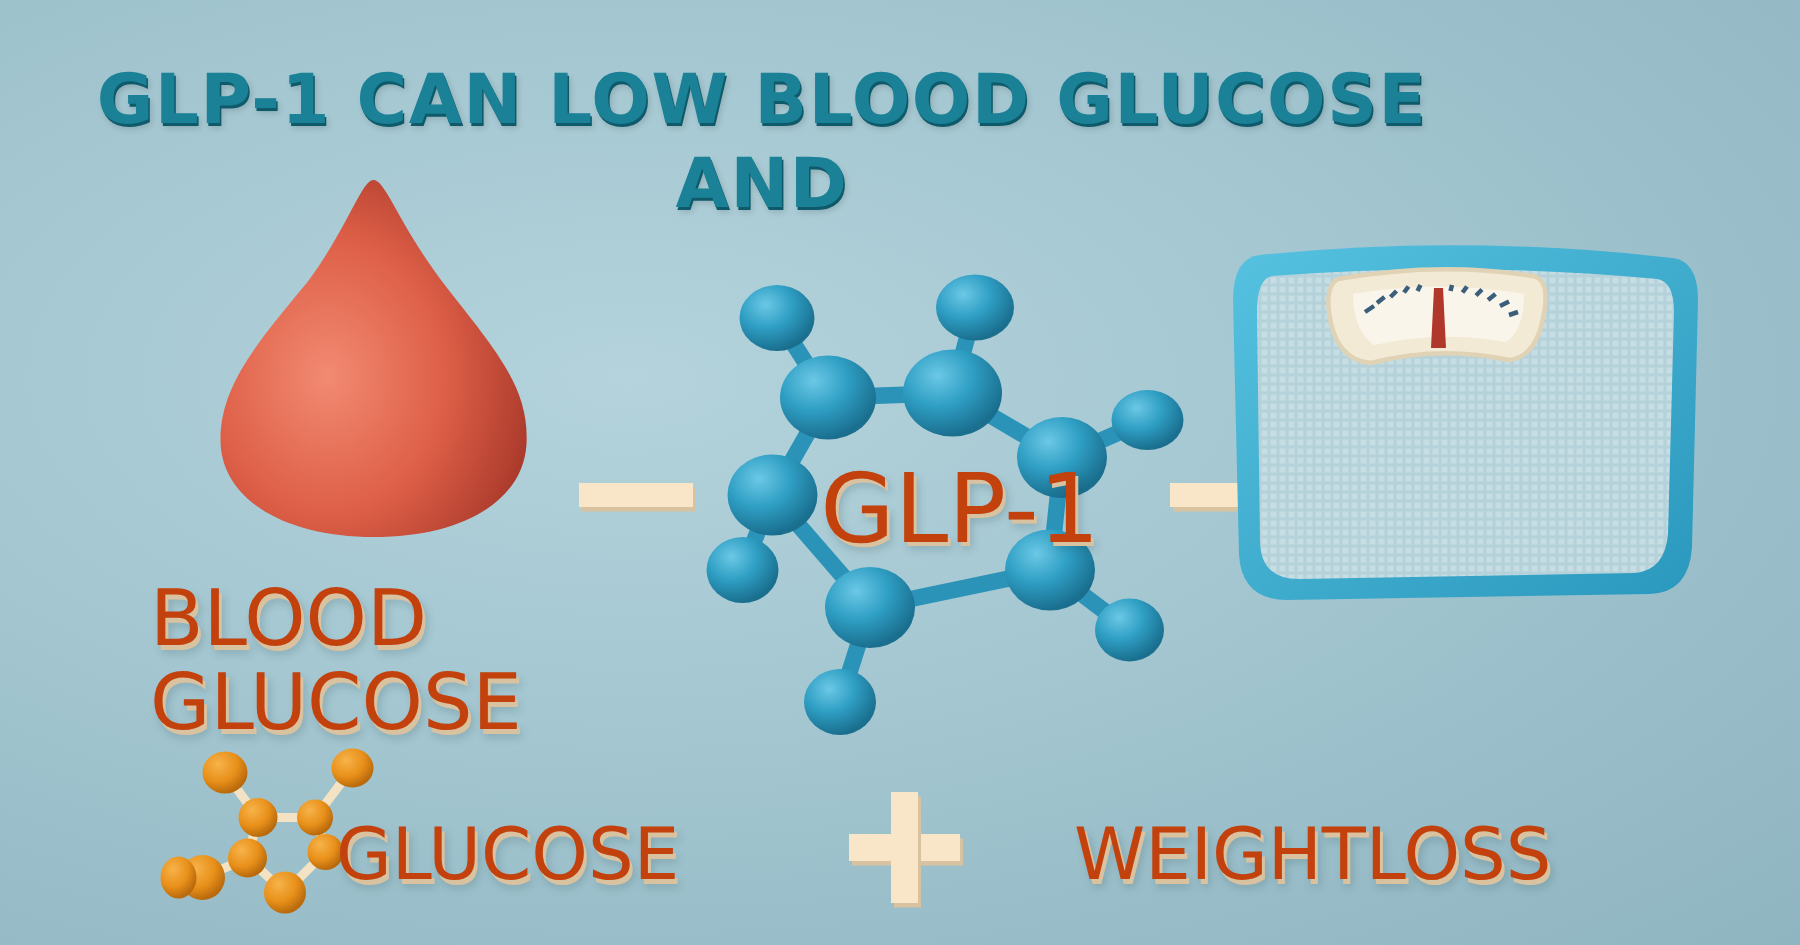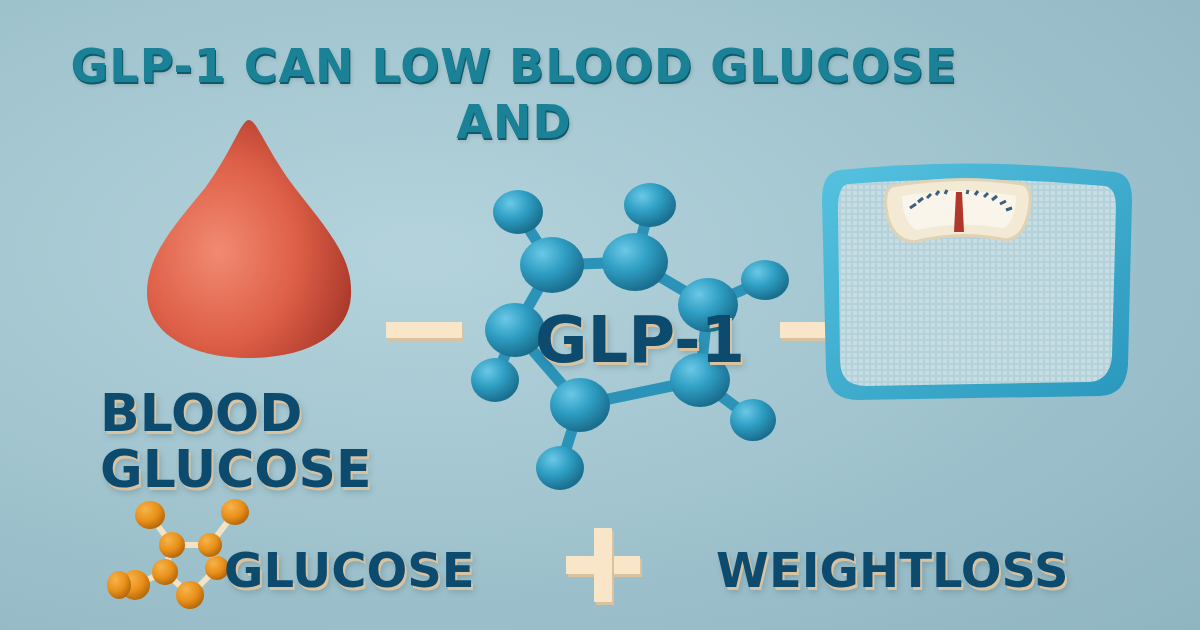--- a/index.html
+++ b/index.html
@@ -2,29 +2,28 @@
 <html><head>
 <meta charset="utf-8">
 <style>
   html, body { margin:0; padding:0; }
   body {
     width:1200px; height:630px; overflow:hidden; position:relative;
     background: radial-gradient(ellipse at 35% 40%, #b4d3dc 0%, #a3c6d0 45%, #8fb5c1 100%);
     font-family: "DejaVu Sans", sans-serif;
   }
   .title {
-    position:absolute; left:0; top:38px; width:996px; text-align:center;
+    position:absolute; left:10px; top:38px; width:996px; text-align:center;
     font-family:"DejaVu Sans", sans-serif; font-weight:bold;
     font-size:46px; line-height:56px; color:#1a8196; letter-spacing:1px;
     text-shadow: 1px 2px 0 #0e5a6a, 2px 3px 4px rgba(0,0,0,0.15);
-    padding-left: 16px;
   }
   .cream {
-    color:#0c4a6e;
-    font-family:"DejaVu Sans", sans-serif; font-weight:bold;
+    color:#c2410c;
+    font-family:"DejaVu Sans", sans-serif; font-weight:normal;
     text-shadow: 2px 3px 0 #d9c2a0, 3px 5px 6px rgba(40,70,80,0.25);
   }
   .blood-label {
     position:absolute; left:100px; top:385px; width:320px; text-align:left;
     font-size:52px; line-height:56px;
   }
   .glp-label {
     position:absolute; left:520px; top:300px; width:240px; text-align:center;
     font-size:64px; line-height:80px;
   }

